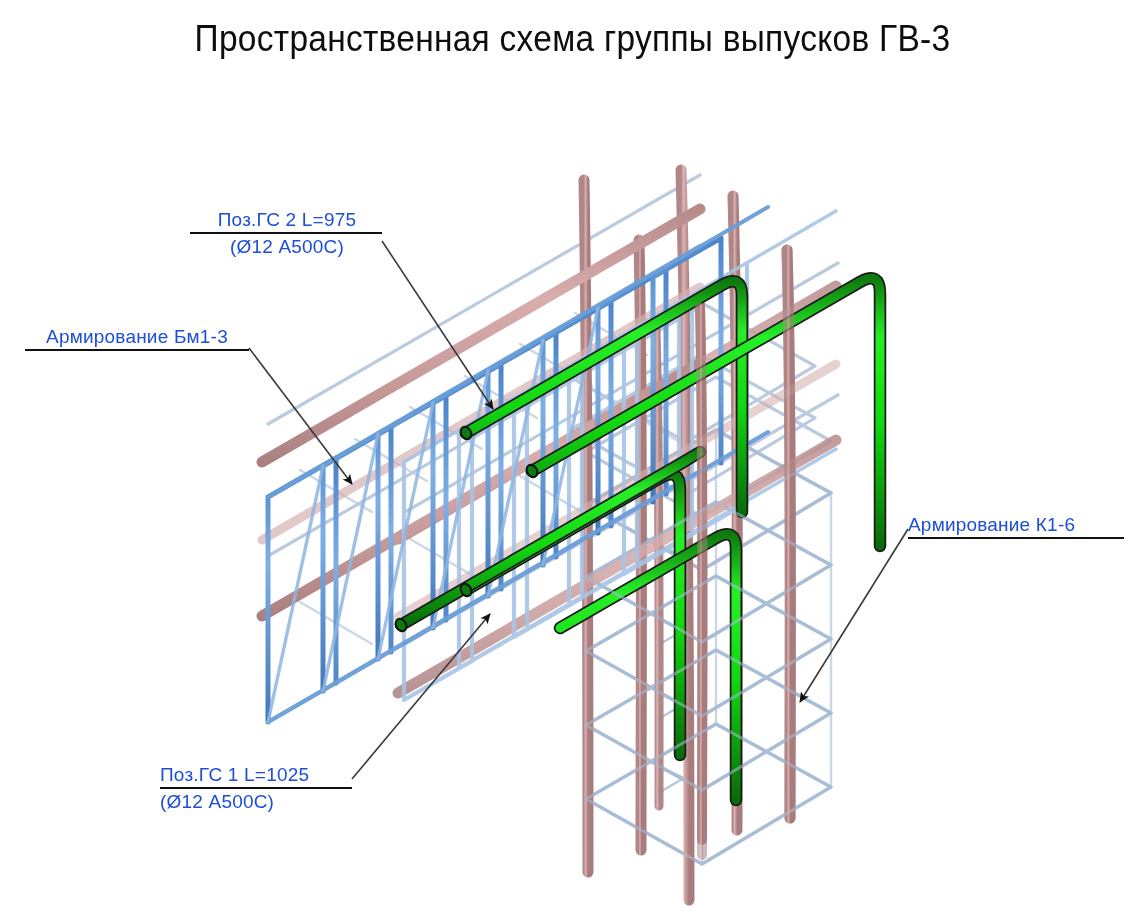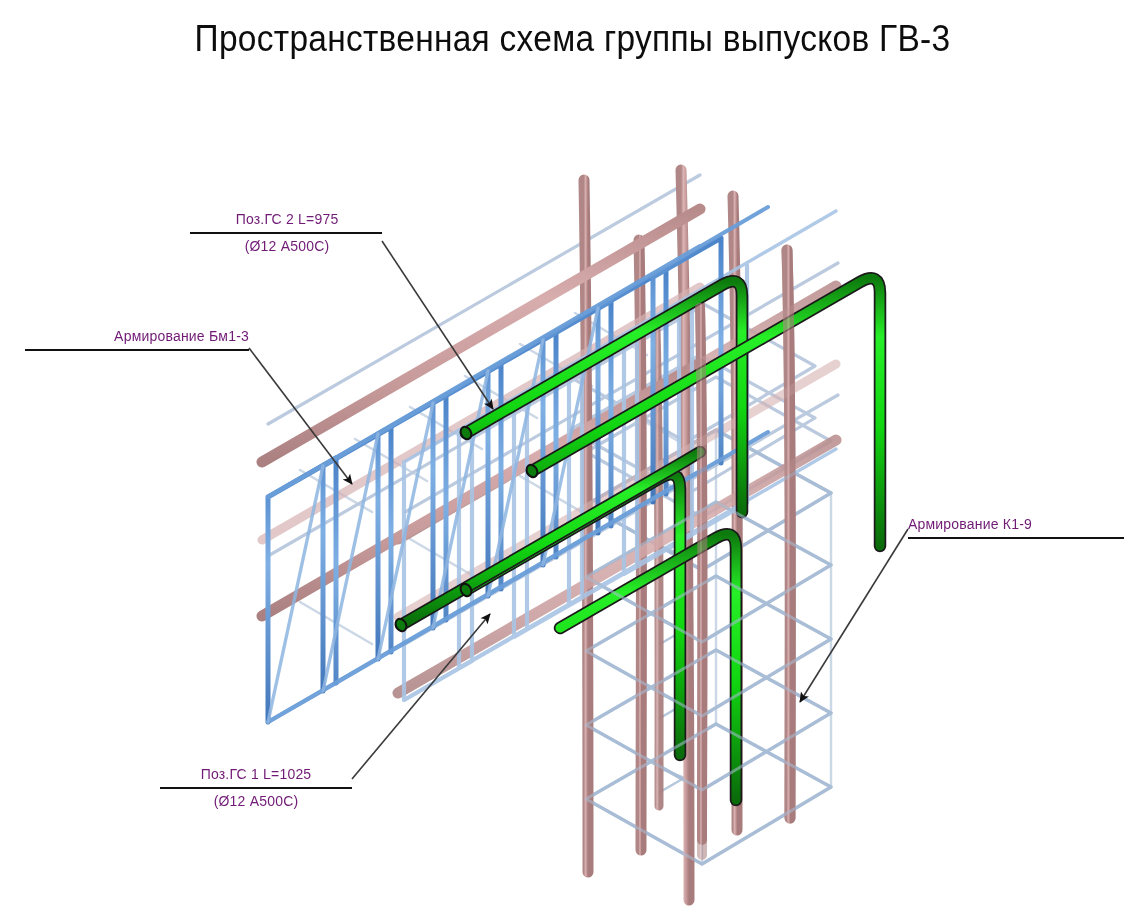--- a/index.html
+++ b/index.html
@@ -32,44 +32,44 @@
     font-weight: 500;
     letter-spacing: 0.3px;
     font-family: "Liberation Sans", "DejaVu Sans", sans-serif;
     transform: scaleX(0.93);
     transform-origin: center top;
     white-space: nowrap;
     color: #0d0d0d;
   }
   .callout {
     position: absolute;
-    font-size: 14px;
+    font-size: 19px;
     line-height: 23px;
     letter-spacing: 0.2px;
-    color: #701a75;
+    color: #1d4ed8;
     white-space: nowrap;
     font-family: "Liberation Sans", "DejaVu Sans", sans-serif;
   }
   .callout .line1 { display: block; }
   .callout .line2 { display: block; }
   .callout .rule {
     display: block;
     height: 2px;
     background: #111;
     margin: 1px 0 1px 0;
   }
   .co-gs2 { left: 190px; top: 208px; text-align: center; }
   .co-gs2 .rule { width: 192px; }
   .co-gs2 .line1 { padding-left: 2px; }
   .co-gs2 .line2 { padding-left: 2px; }
 
-  .co-bm { left: 25px; top: 325px; text-align: right; }
+  .co-bm { left: 25px; top: 325px; text-align: center; }
   .co-bm .rule { width: 224px; }
 
-  .co-gs1 { left: 160px; top: 763px; text-align: center; }
+  .co-gs1 { left: 160px; top: 763px; text-align: left; }
   .co-gs1 .rule { width: 192px; }
 
   .co-k11 { left: 908px; top: 513px; text-align: left; }
   .co-k11 .rule { width: 216px; }
 
   svg { display: block; }
   .no-sel { user-select: none; }
 </style>
 </head>
 <body>
@@ -298,17 +298,17 @@
     <span class="rule"></span>
   </div>
 
   <div class="callout co-gs1 no-sel">
     <span class="line1">Поз.ГС 1  L=1025</span>
     <span class="rule"></span>
     <span class="line2">(Ø12  А500С)</span>
   </div>
 
   <div class="callout co-k11 no-sel">
-    <span class="line1">Армирование К1-9</span>
+    <span class="line1">Армирование К1-6</span>
     <span class="rule"></span>
   </div>
 
 </div>
 
 </body></html>

